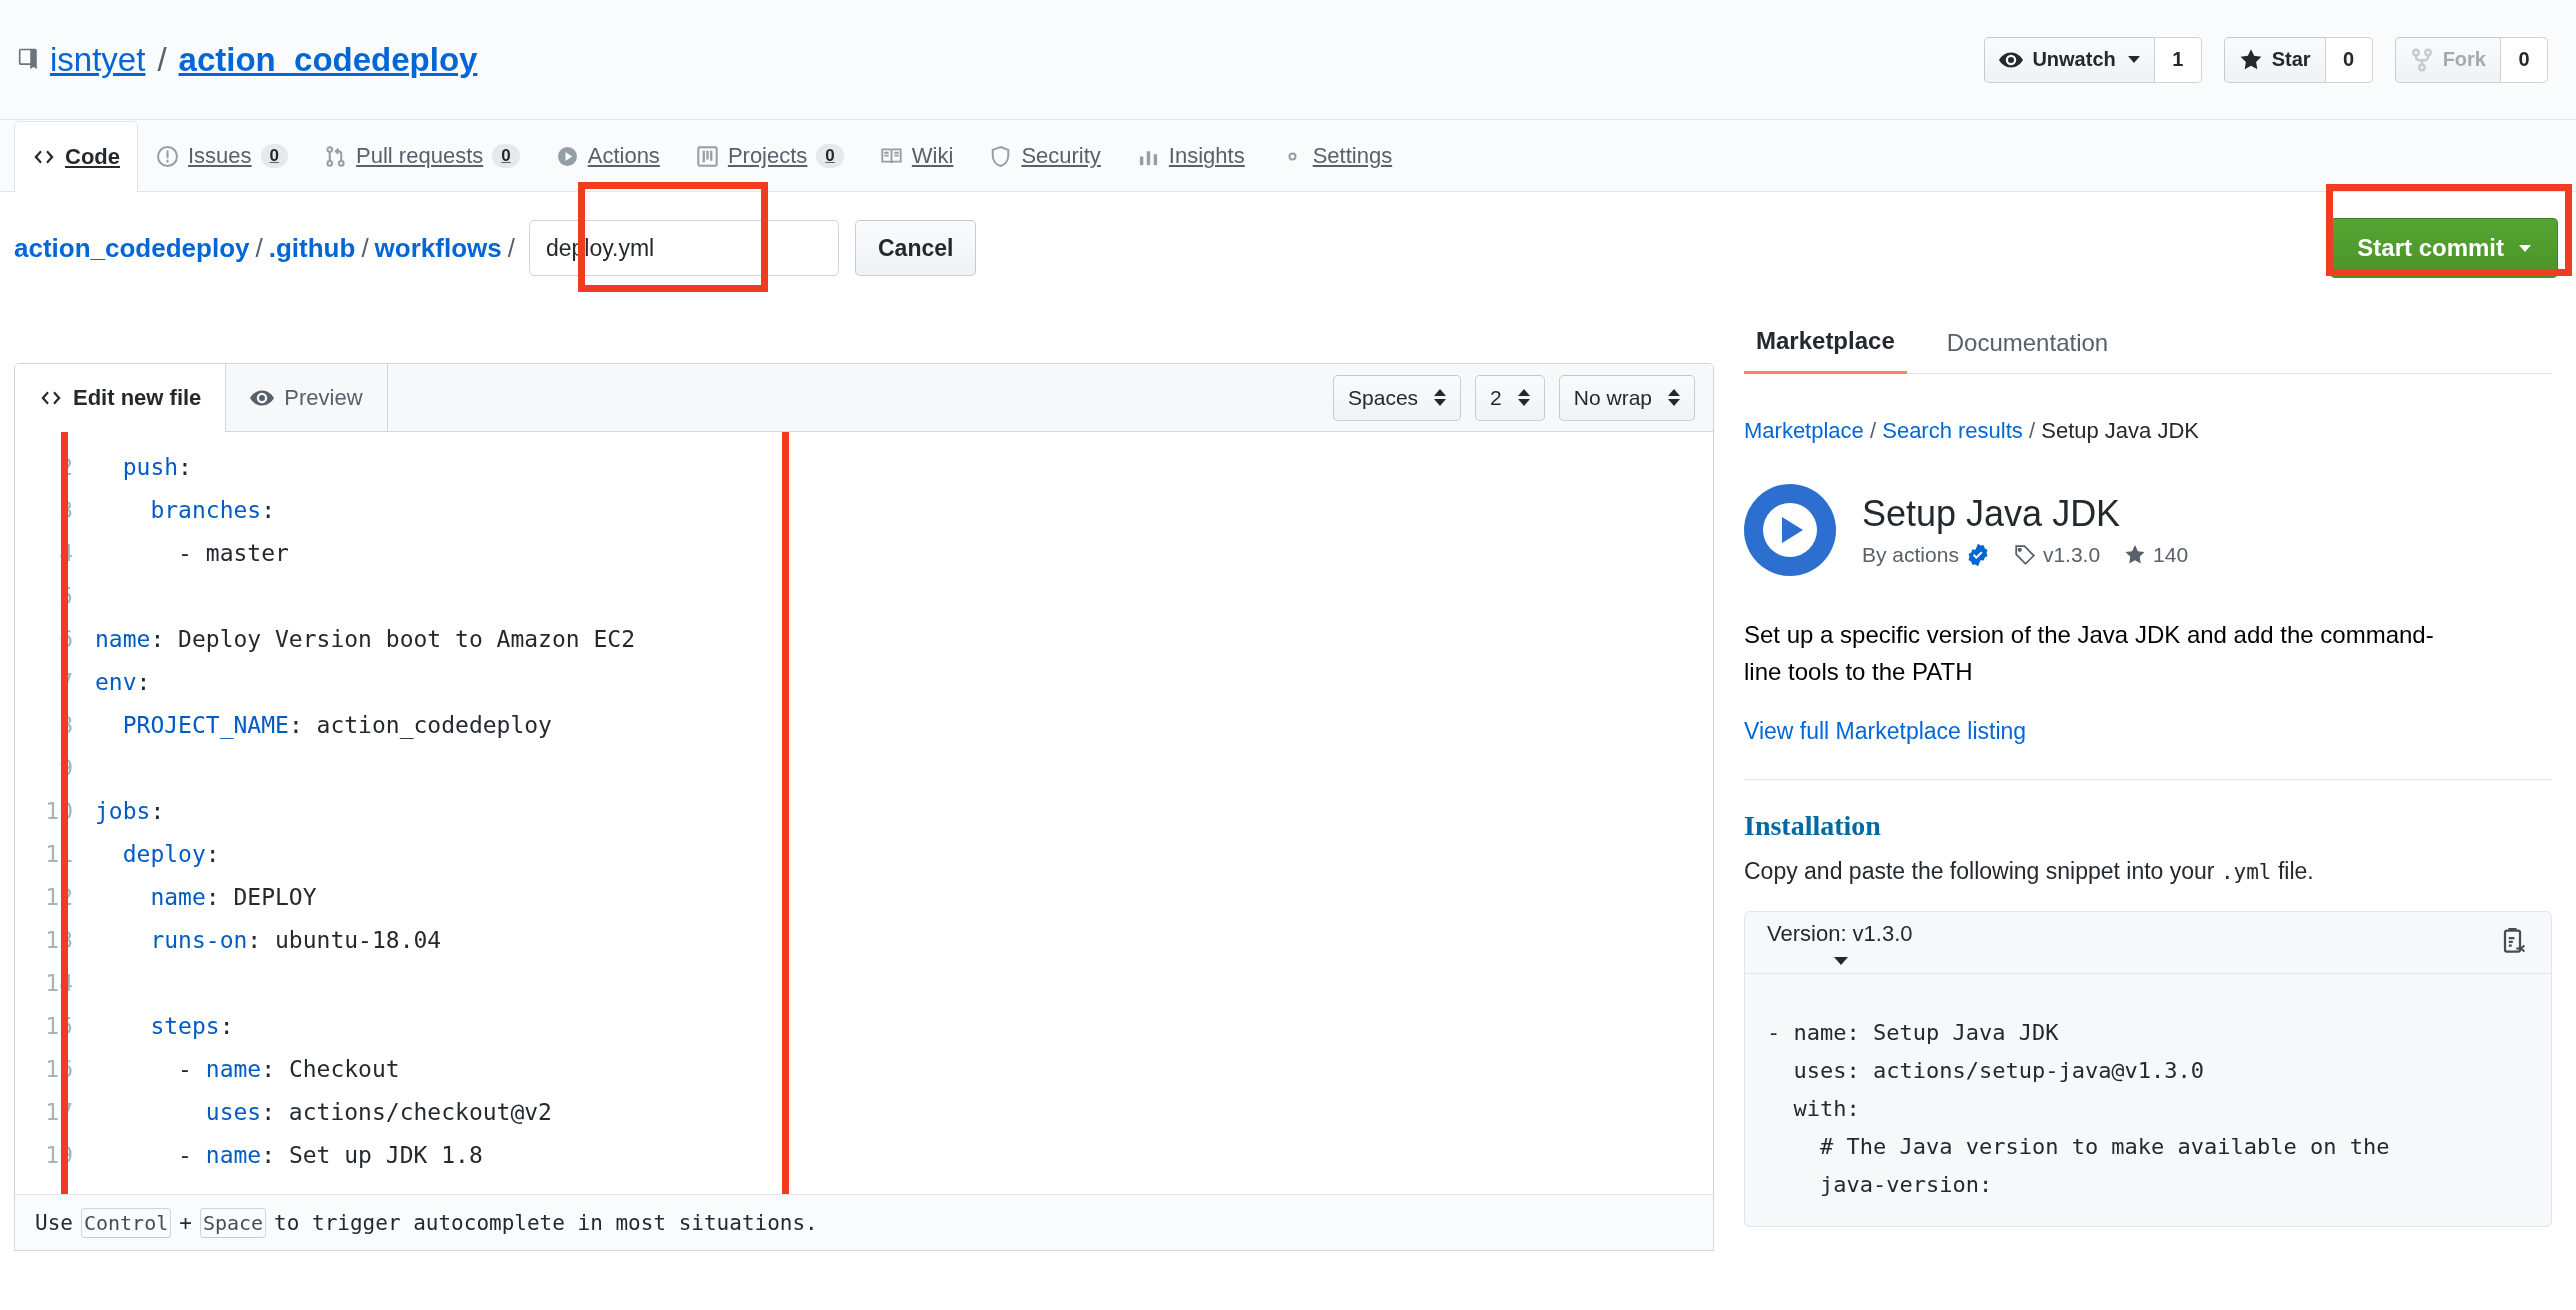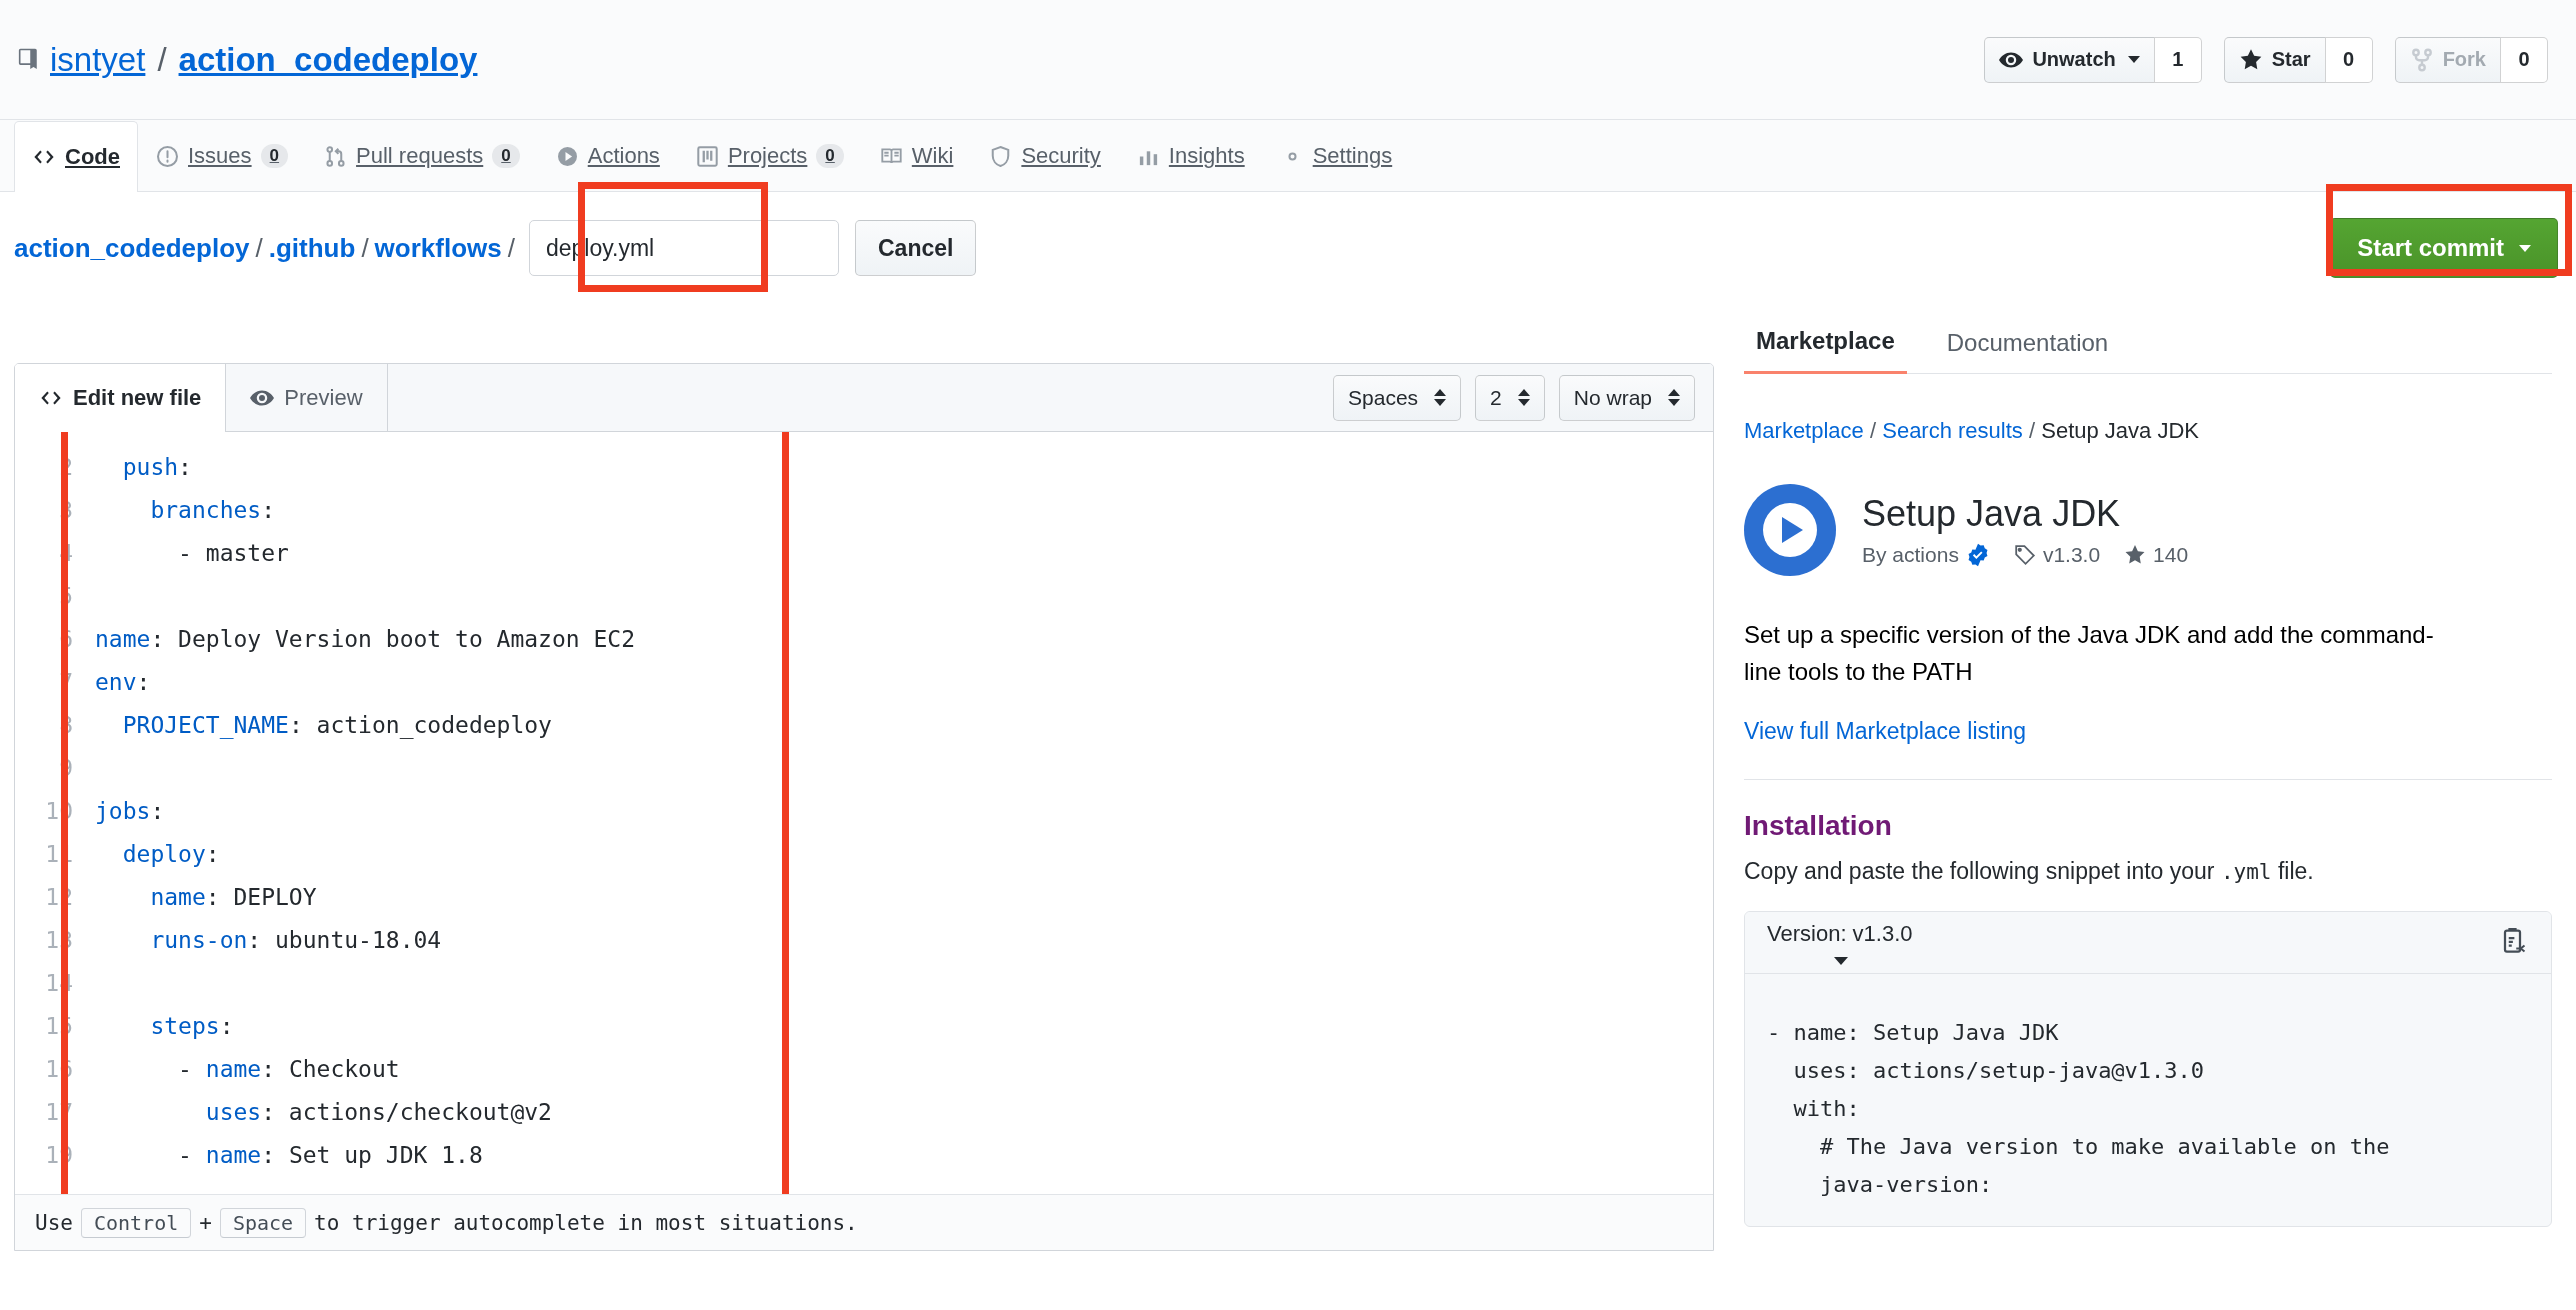--- a/index.html
+++ b/index.html
@@ -242,21 +242,21 @@
     padding: 0 20px;
     font-family: "DejaVu Sans Mono", monospace;
     font-size: 21px; color: #24292e;
     gap: 8px;
   }
   .kbd {
     border: 1px solid #d1d5da;
     border-bottom-color: #c6cbd1;
     border-radius: 4px;
     background: #fafbfc;
-    padding: 2px 12px;
+    padding: 2px 2px;
     font-size: 20px;
     font-family: "DejaVu Sans Mono", monospace;
     color: #444d56;
   }
 
   
   #sidebar {
     flex: 1; margin-left: 30px;
     padding-right: 10px;
     height: 100%;
@@ -317,21 +317,21 @@
     font-size: 24px; line-height: 1.55; color: #000000;
     max-width: 700px;
   }
   #mk-link {
     display: block; margin-top: 28px;
     font-size: 23px; color: #0366d6; text-decoration: none;
   }
   #mk-rule { margin-top: 34px; border: none; border-top: 1px solid #e1e4e8; }
   #mk-install-title {
     margin-top: 30px;
-    font-size: 28px; font-weight: 700; color: #701a75;
+    font-size: 28px; font-weight: 700; color: #0369a1; font-family: Liberation Serif, serif;
   }
   #mk-install-desc {
     margin-top: 16px;
     font-size: 23px; color: #24292e;
   }
   #mk-install-desc code {
     font-family: "DejaVu Sans Mono", monospace;
     font-size: 21px;
   }
   #snippet-box {

